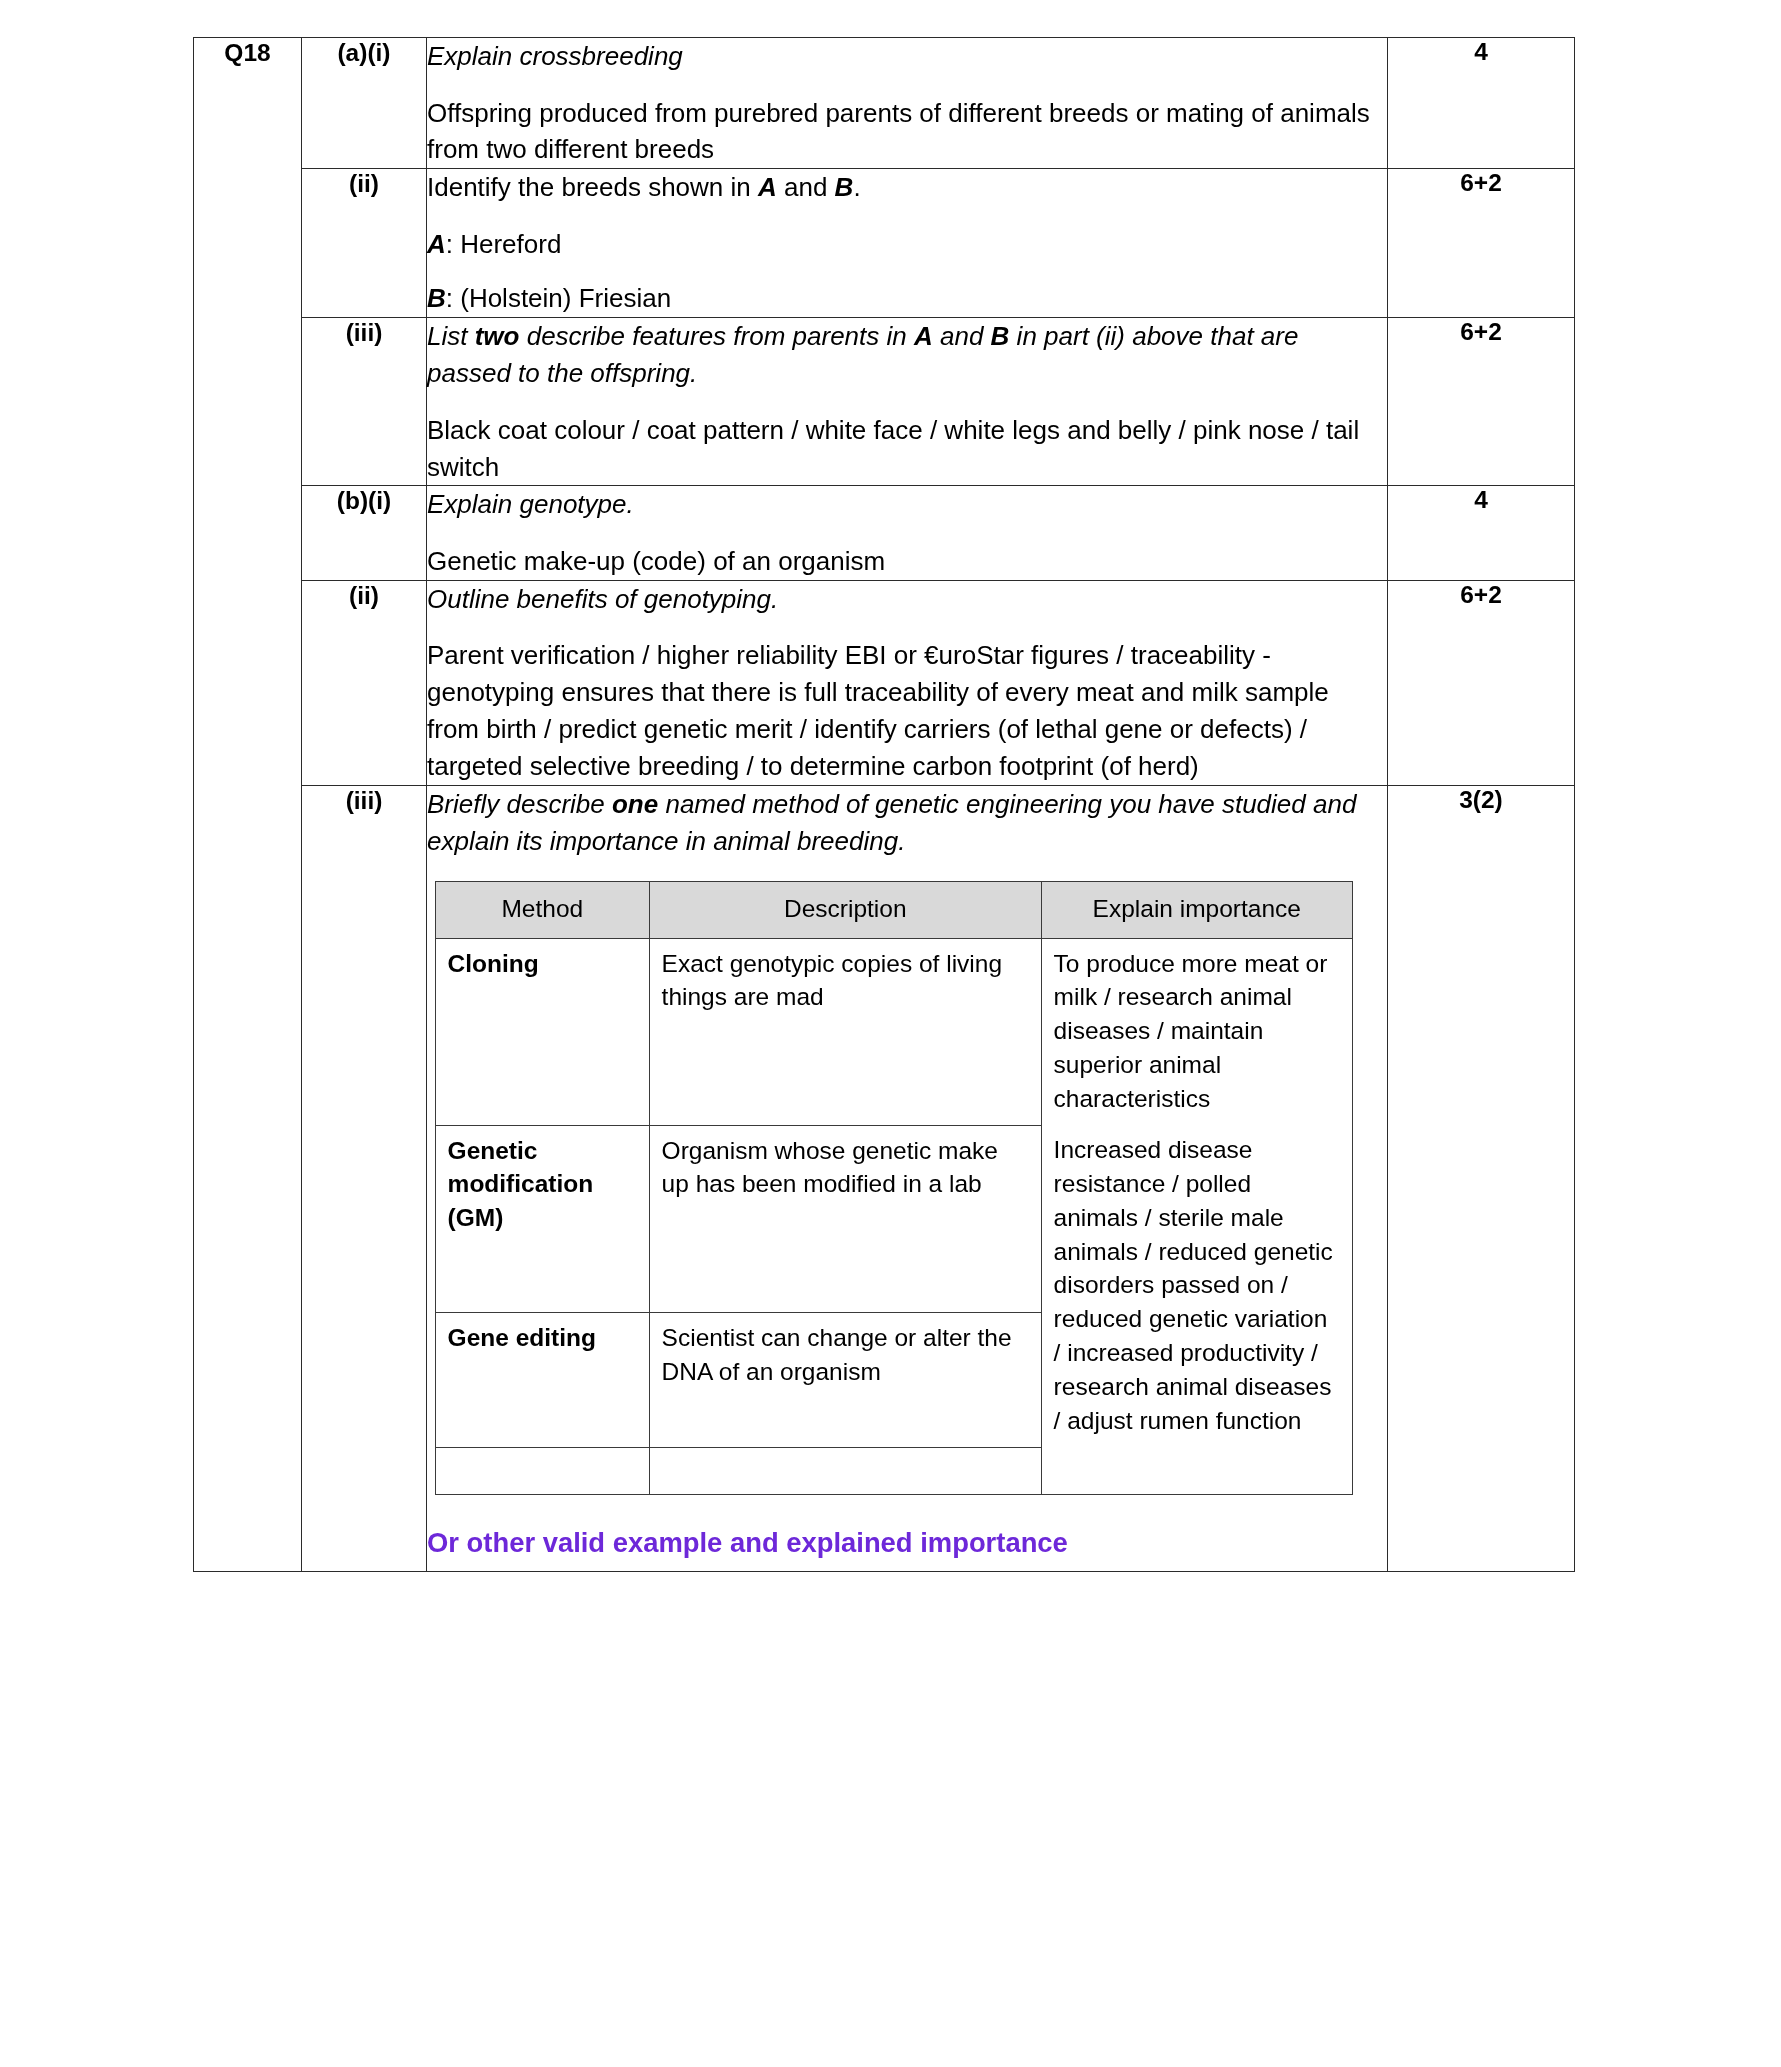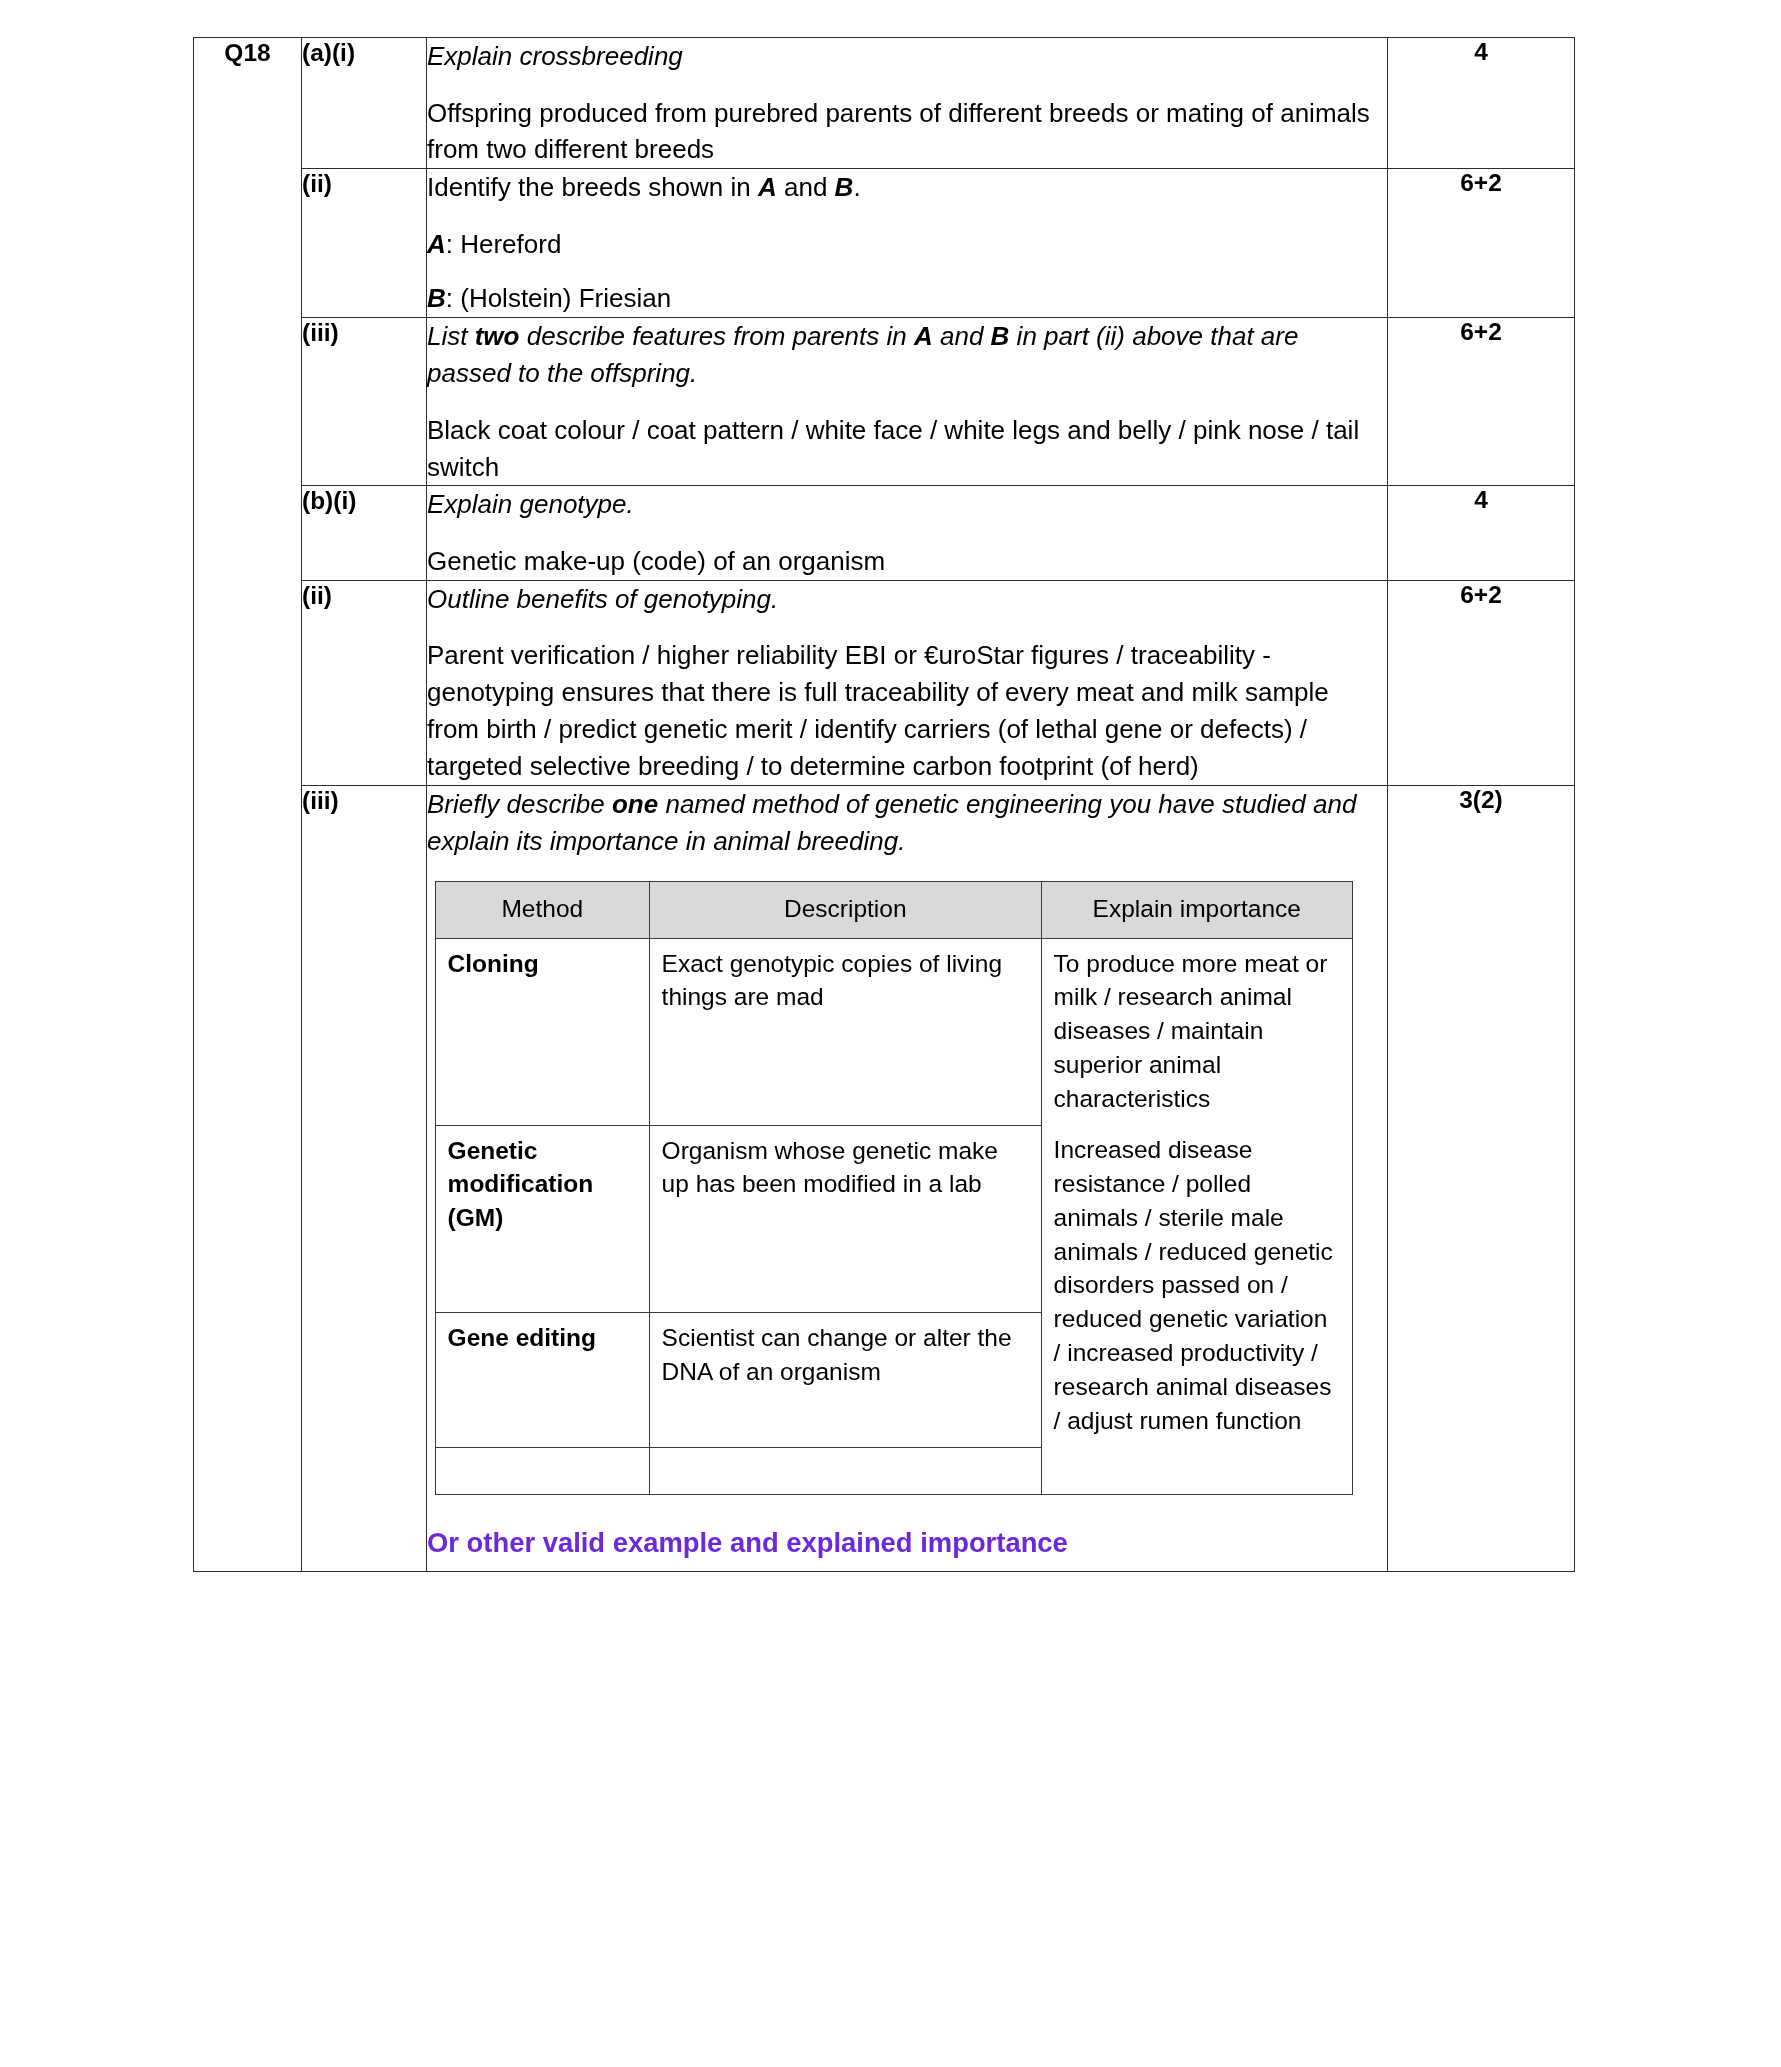--- a/index.html
+++ b/index.html
@@ -42,20 +42,21 @@
   .q-label {
     font-weight: bold;
     font-size: 24.5px;
     text-align: center;
     padding: 13.7px 3.9px 0 3.9px;
     line-height: 1.2;
   }
   .part-label {
     font-weight: bold;
     font-size: 24.5px;
+    text-align: center;
     padding: 13.7px 9.8px 0 3.9px;
     line-height: 1.2;
   }
 
   .body-cell {
     padding: 13.7px 17.6px 15.7px 17.6px;
     font-size: 26px;
     line-height: 1.42;
     margin-left: 44px;
   }

